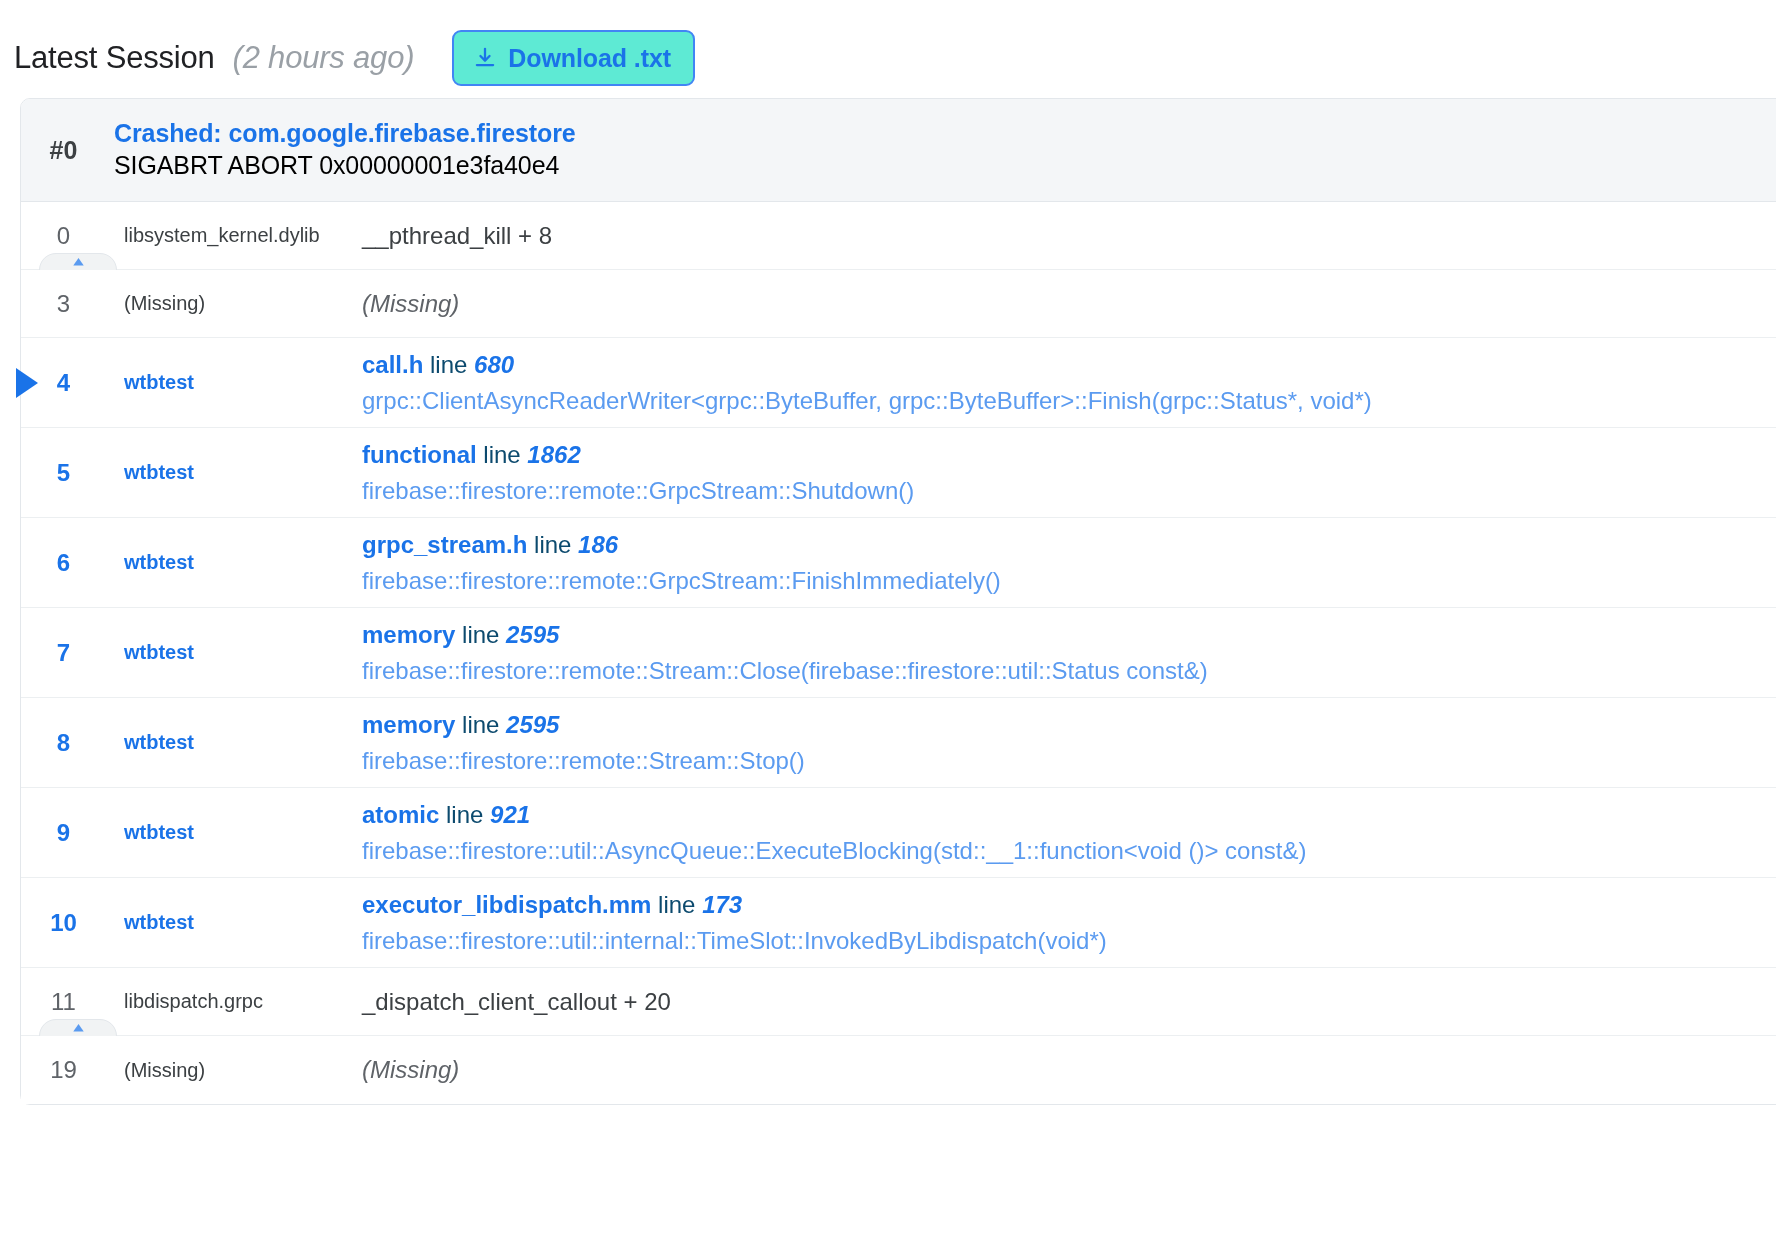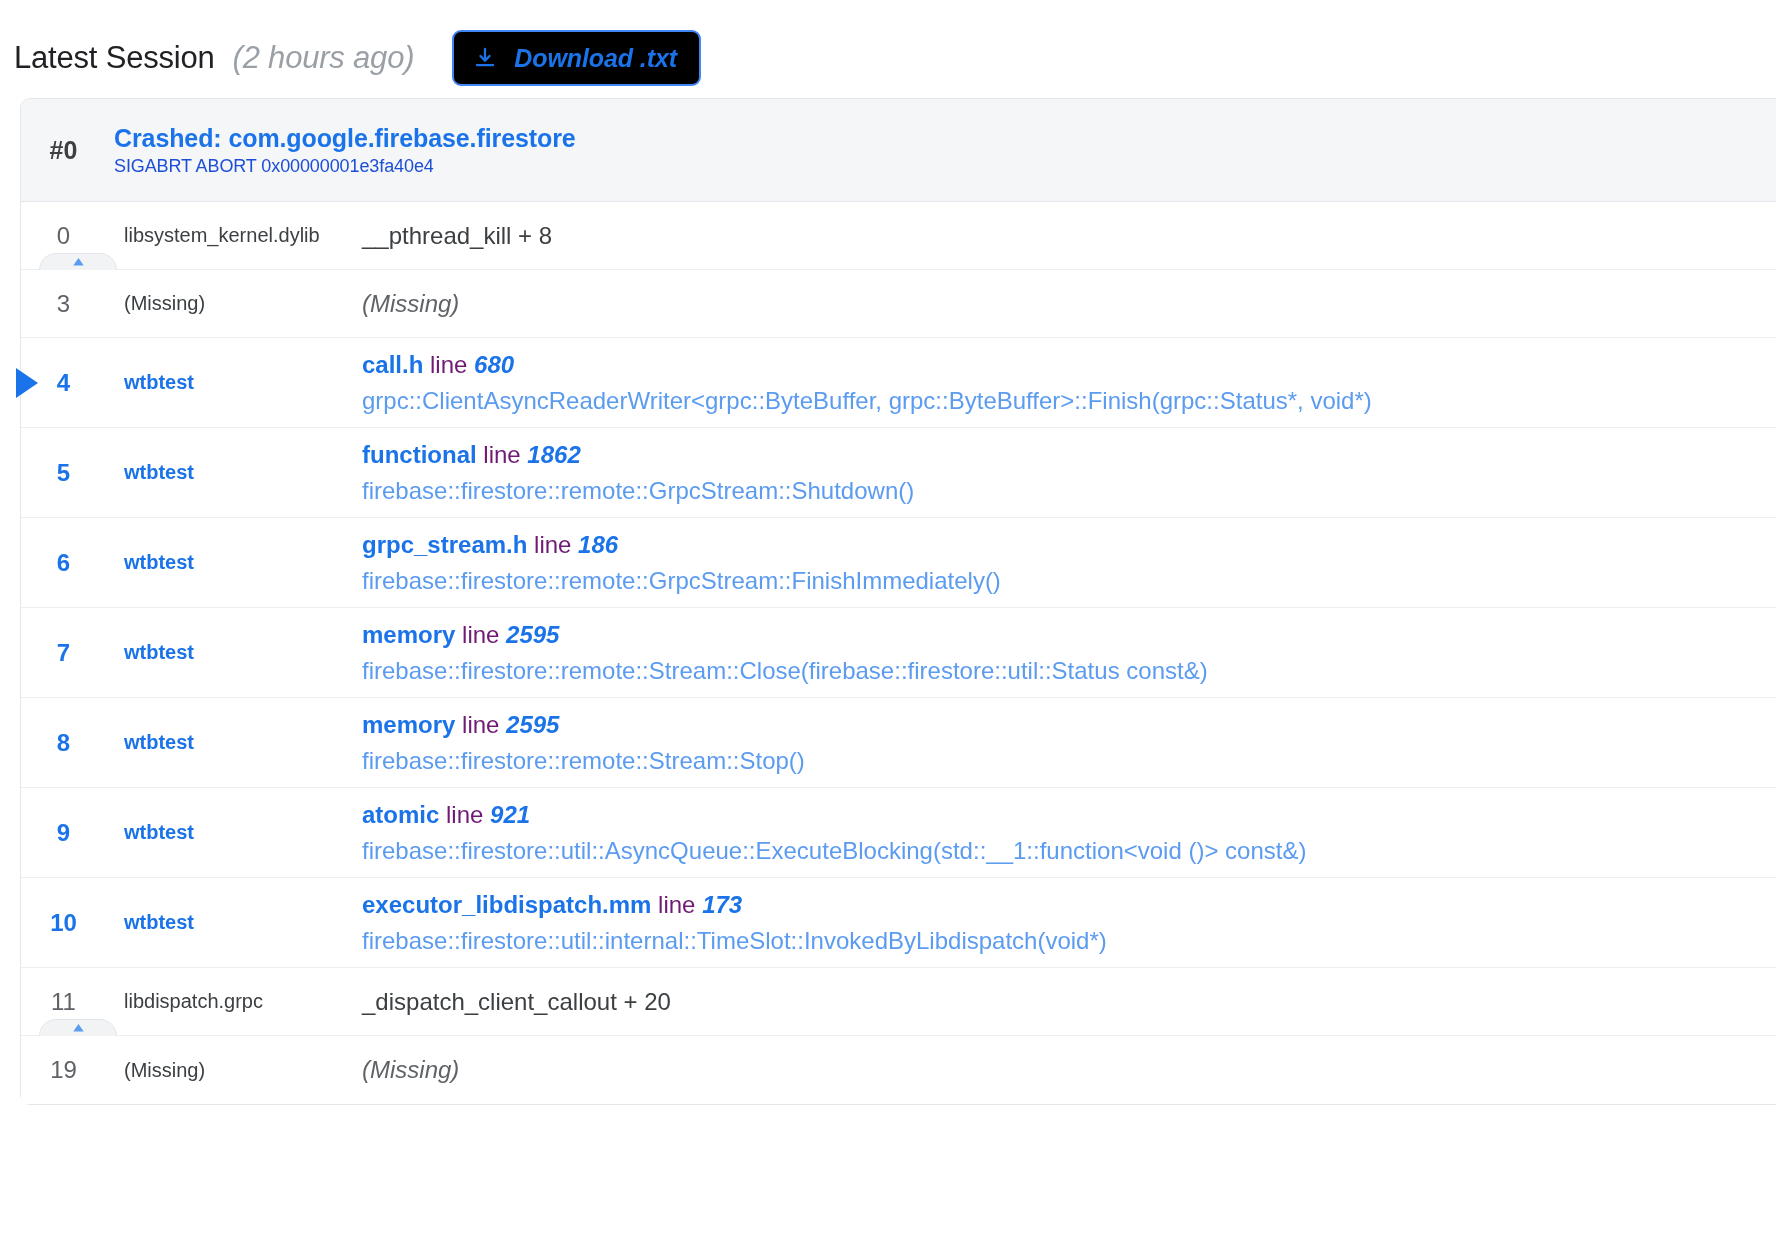--- a/index.html
+++ b/index.html
@@ -31,28 +31,27 @@
     color: #9aa0a6;
     letter-spacing: -0.2px;
     white-space: nowrap;
     margin-left: 6px;
     font-style: italic;
   }
   .download-btn {
     margin-left: 26px;
     display: inline-flex;
     align-items: center;
-    gap: 16px;
+    gap: 10px;
     border: 2px solid #4285f4;
     border-radius: 9px;
     padding: 12px 22px 12px 18px;
-    background: #000000;
+    background: #5eead4;
     cursor: pointer;
     height: 56px;
-    font-style: italic;
   }
   .download-btn .dl-label {
     font-size: 25px;
     font-weight: 700;
     color: #1a73e8;
     letter-spacing: -0.1px;
     white-space: nowrap;
   }
   .dl-icon { display: inline-flex; align-items: center; }
 
@@ -87,22 +86,22 @@
   }
   .crash-head .crash-text { padding-left: 8px; }
   .crash-title {
     font-size: 25px;
     font-weight: 700;
     color: #1a73e8;
     line-height: 1.3;
     letter-spacing: -0.1px;
   }
   .crash-sub {
-    font-size: 18px;
-    color: #1d4ed8;
+    font-size: 25px;
+    color: #000000;
     line-height: 1.35;
     letter-spacing: -0.1px;
   }
 
   
   .frame-row {
     position: relative;
     display: flex;
     align-items: center;
     min-height: 68px;
@@ -147,21 +146,21 @@
   }
   .frame-row.app .col-sym { padding-left: 4px; }
   .sym-line1 {
     font-size: 24px;
     line-height: 1.38;
     color: #5b9bf0;
     white-space: nowrap;
   }
   .sym-line1 .file { font-weight: 700; color: #1a73e8; }
   .sym-line1 .lineno { font-weight: 700; color: #1a73e8; font-style: italic; }
-  .sym-line1 .kw { color: #701a75; font-weight: 400; }
+  .sym-line1 .kw { color: #0c4a6e; font-weight: 400; }
   .sym-line2 {
     font-size: 24px;
     line-height: 1.38;
     color: #5b9bf0;
     white-space: nowrap;
     margin-top: 2px;
   }
 
   
   .sel-marker {

